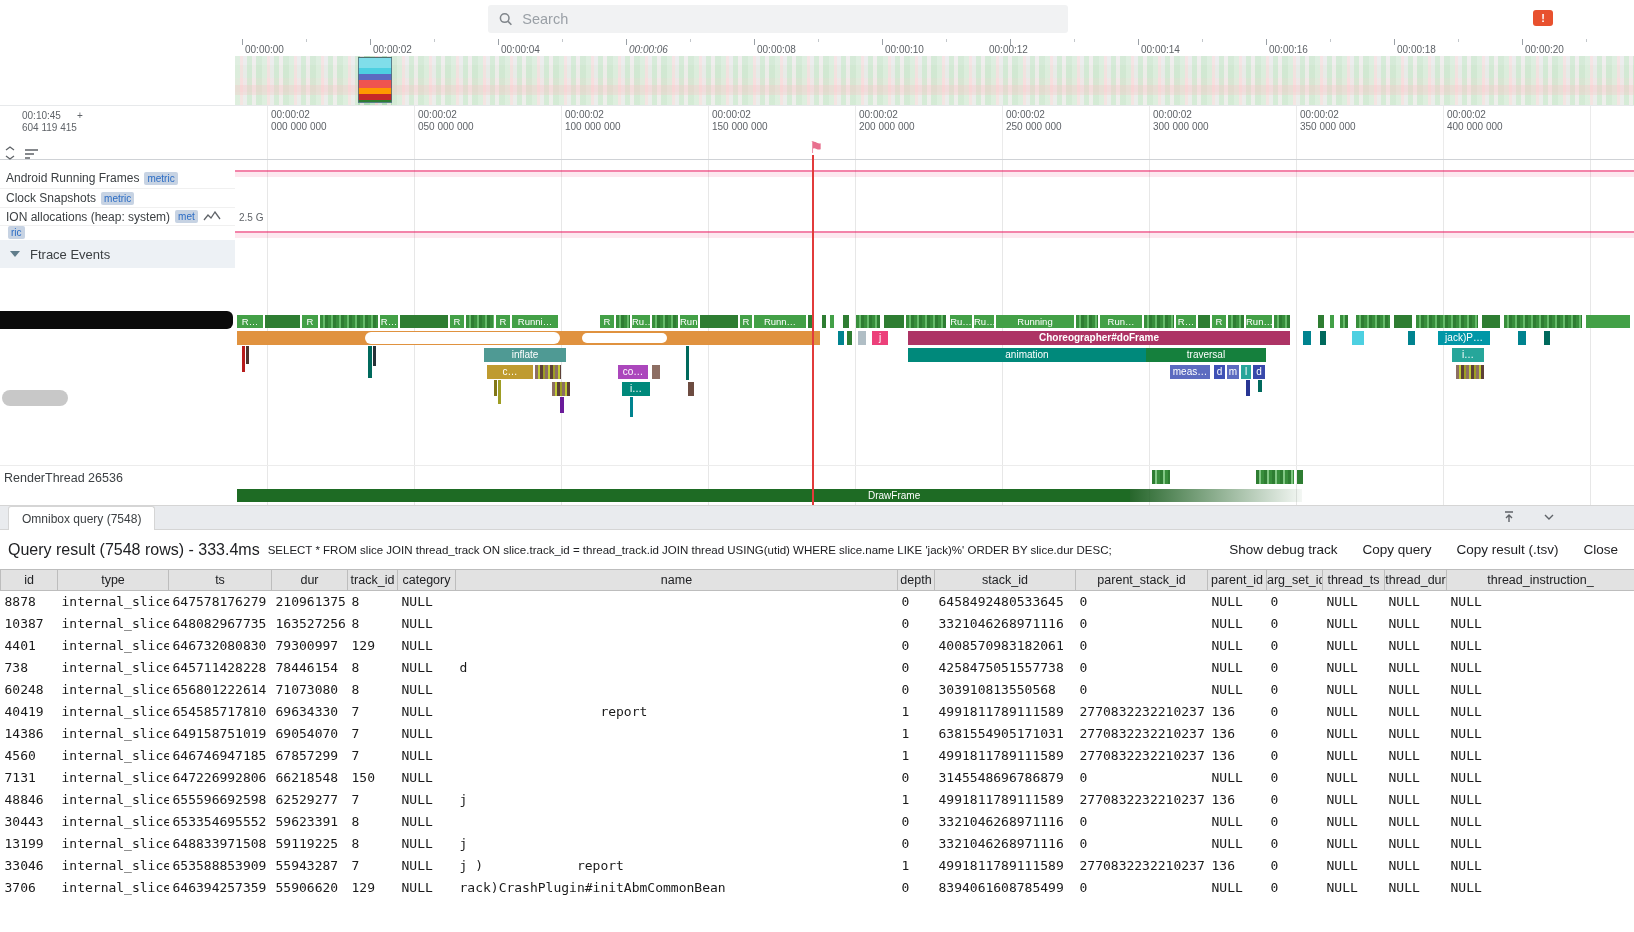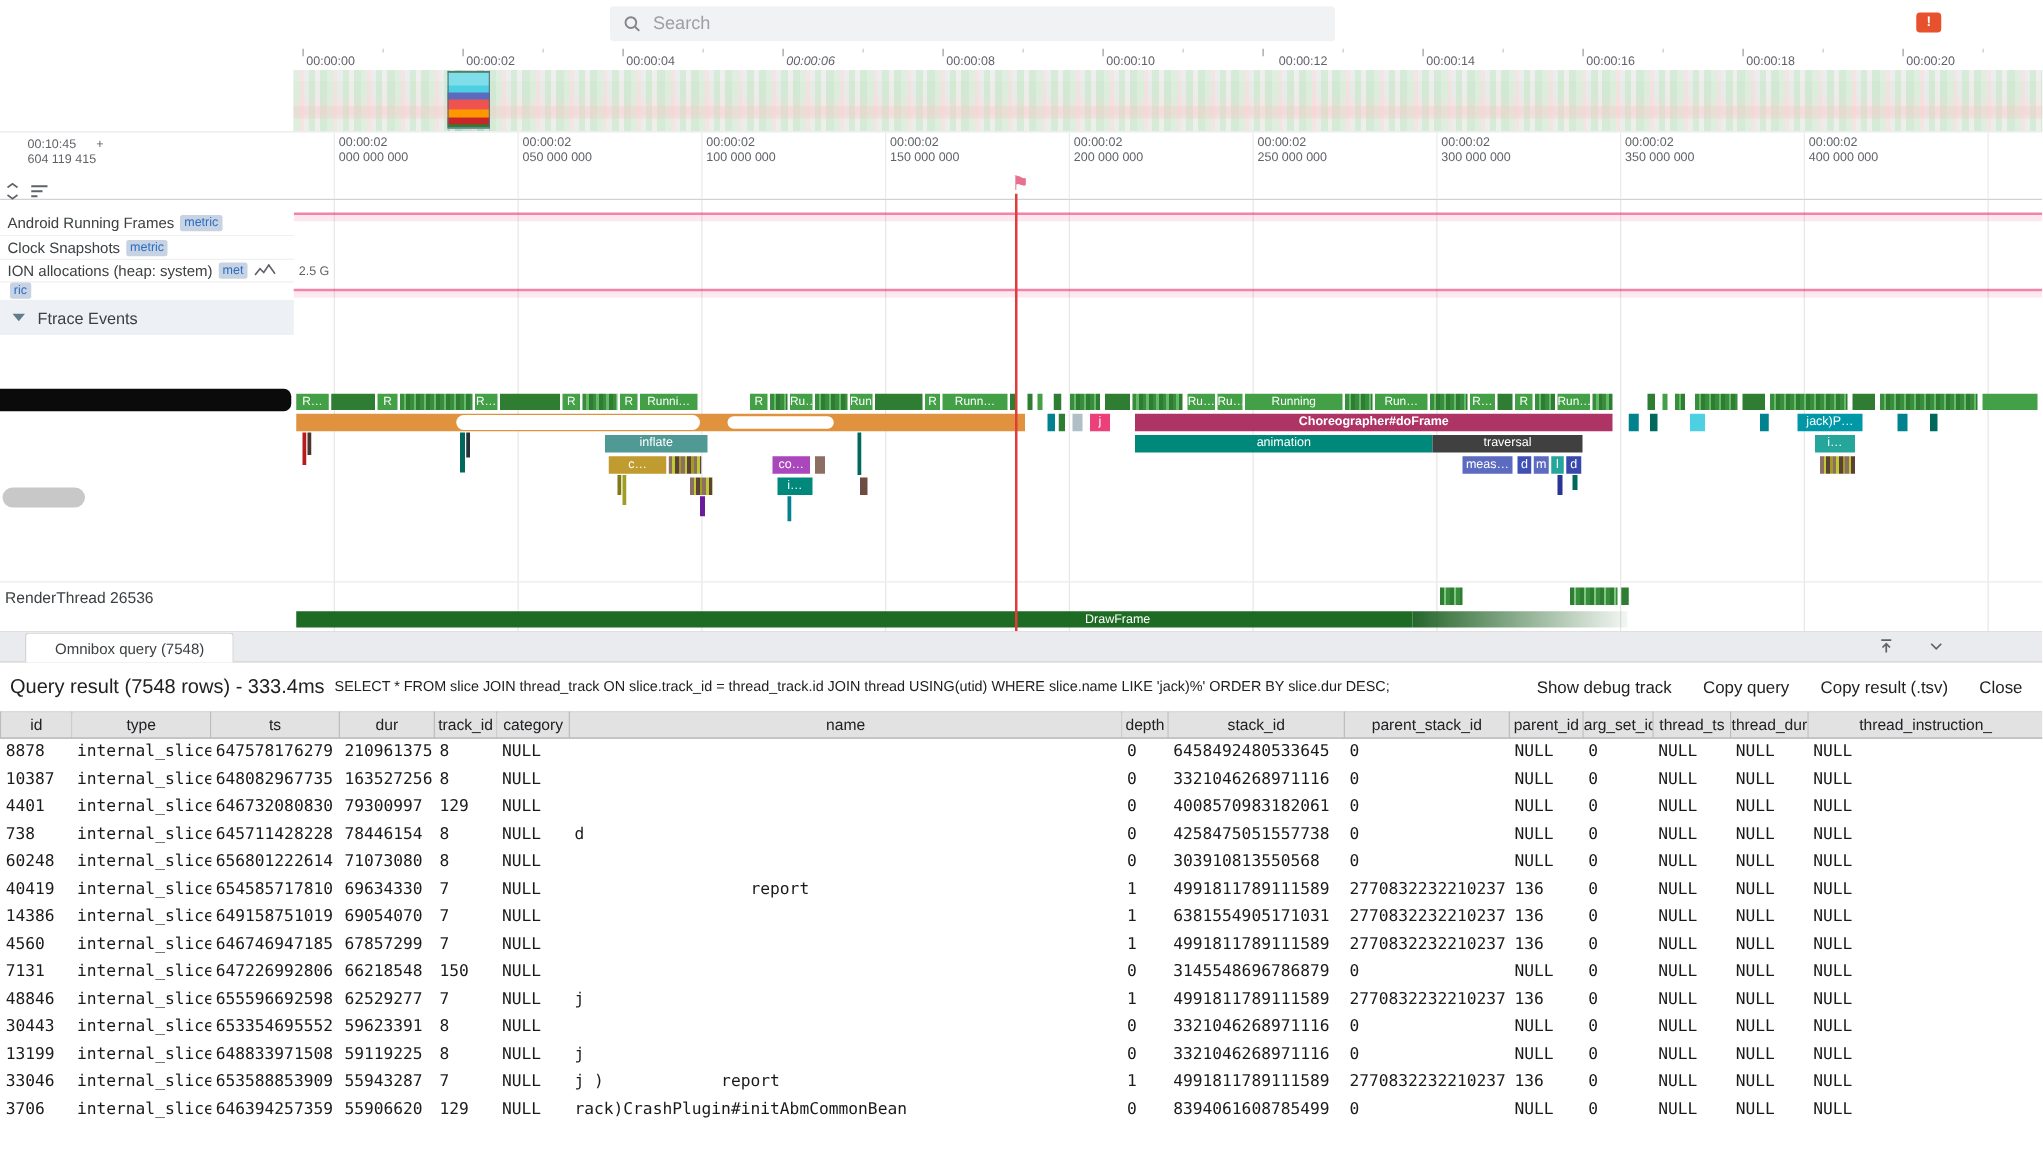--- a/index.html
+++ b/index.html
@@ -69,21 +69,21 @@
   .slice{position:absolute;color:#fff;font-size:10px;line-height:14px;text-align:center;overflow:hidden;white-space:nowrap}
   .slice span{display:block}
   .stripes-multi{background:repeating-linear-gradient(90deg,#8d6e63 0 3px,#c0ca33 3px 5px,#5d4037 5px 8px,#9e9d24 8px 10px)}
   .stripes-green{background:repeating-linear-gradient(90deg,#2e7d32 0 3px,#81c784 3px 5px,#388e3c 5px 8px)}
   .green-fade{background:linear-gradient(90deg,rgba(27,94,32,.95),rgba(27,94,32,.05))}
   .marker{position:absolute;top:0;bottom:0;width:2px;background:#e23b3b;z-index:8}
 
   
   .bottom{position:absolute;left:0;top:505px;width:100%;height:427px;background:#fff;border-top:1px solid #d5d5d5}
   .tabbar{position:relative;height:24px;background:#e9ebee;border-bottom:1px solid #d5d5d5;display:flex;align-items:stretch}
-  .tab{height:24px;background:#fff;border:1px solid #d5d5d5;border-bottom:0;border-radius:3px 3px 0 0;margin-left:20px;padding:0 23px;font-size:12px;color:#3c4043;display:flex;align-items:center}
+  .tab{height:24px;background:#fff;border:1px solid #d5d5d5;border-bottom:0;border-radius:3px 3px 0 0;margin-left:8px;padding:0 13px;font-size:12px;color:#3c4043;display:flex;align-items:center}
   .tab-icons{position:absolute;right:78px;top:4px;display:flex;gap:26px;align-items:center}
   .qheader{height:39px;display:flex;align-items:center;padding:0 8px;gap:8px;background:#fff}
   .qtitle{font-size:16px;font-weight:500;color:#202124;white-space:nowrap;flex:0 0 auto}
   .qsql{font-size:11.5px;color:#202124;white-space:nowrap;overflow:hidden;flex:1 1 auto;min-width:0}
   .qbtns{display:flex;gap:25px;margin-left:auto;padding-right:8px;white-space:nowrap;font-size:13.5px;color:#202124;flex:0 0 auto}
   .qbtn{cursor:pointer}
   .tablewrap{height:364px;overflow:hidden}
   table{border-collapse:collapse;table-layout:fixed;width:1634px}
   thead th{background:#e2e2e2;border:1px solid #bdbdbd;font-family:"Liberation Sans",sans-serif;font-weight:400;font-size:12.5px;color:#202124;height:21px;overflow:hidden;white-space:nowrap;text-align:center}
   tbody td{font-family:"DejaVu Sans Mono","Liberation Mono",monospace;font-size:13px;height:22px;padding:0 0 0 4px;color:#1a1a1a;white-space:pre;overflow:hidden}
@@ -118,21 +118,21 @@
       <div class="ov-tick minor" style="left: 690px;"></div>
       <div class="ov-label" style="left: 629px; font-style: italic;">00:00:06</div>
       <div class="ov-tick" style="left: 754px;"></div>
       <div class="ov-tick minor" style="left: 818px;"></div>
       <div class="ov-label" style="left: 757px;">00:00:08</div>
       <div class="ov-tick" style="left: 882px;"></div>
       <div class="ov-tick minor" style="left: 946px;"></div>
       <div class="ov-label" style="left: 885px;">00:00:10</div>
       <div class="ov-tick" style="left: 1010px;"></div>
       <div class="ov-tick minor" style="left: 1074px;"></div>
-      <div class="ov-label" style="left: 1023px; text-align: right;">00:00:12</div>
+      <div class="ov-label" style="left: 989px; text-align: right;">00:00:12</div>
       <div class="ov-tick" style="left: 1138px;"></div>
       <div class="ov-tick minor" style="left: 1202px;"></div>
       <div class="ov-label" style="left: 1141px;">00:00:14</div>
       <div class="ov-tick" style="left: 1266px;"></div>
       <div class="ov-tick minor" style="left: 1330px;"></div>
       <div class="ov-label" style="left: 1269px;">00:00:16</div>
       <div class="ov-tick" style="left: 1394px;"></div>
       <div class="ov-tick minor" style="left: 1458px;"></div>
       <div class="ov-label" style="left: 1397px;">00:00:18</div>
       <div class="ov-tick" style="left: 1522px;"></div>
@@ -329,21 +329,21 @@
           <span>jack)P…</span>
         </div>
         <div class="slice" style="left: 1518px; top: 171px; width: 8px; height: 14px; background: rgb(0, 131, 143);"></div>
         <div class="slice" style="left: 1544px; top: 171px; width: 6px; height: 14px; background: rgb(0, 105, 92);"></div>
         <div class="slice" style="left: 484px; top: 188px; width: 82px; height: 14px; background: rgb(79, 154, 148);">
           <span>inflate</span>
         </div>
         <div class="slice" style="left: 908px; top: 188px; width: 238px; height: 14px; background: rgb(0, 137, 123);">
           <span>animation</span>
         </div>
-        <div class="slice" style="left: 1146px; top: 188px; width: 120px; height: 14px; background: #404040;">
+        <div class="slice" style="left: 1146px; top: 188px; width: 120px; height: 14px; background: #15803d;">
           <span>traversal</span>
         </div>
         <div class="slice" style="left: 1452px; top: 188px; width: 32px; height: 14px; background: rgb(38, 166, 154);">
           <span>i…</span>
         </div>
         <div class="slice" style="left: 487px; top: 205px; width: 46px; height: 14px; background: rgb(191, 155, 48);">
           <span>c…</span>
         </div>
         <div class="slice stripes-multi" style="left: 535px; top: 205px; width: 26px; height: 14px;"></div>
         <div class="slice" style="left: 618px; top: 205px; width: 30px; height: 14px; background: rgb(171, 71, 188);">

